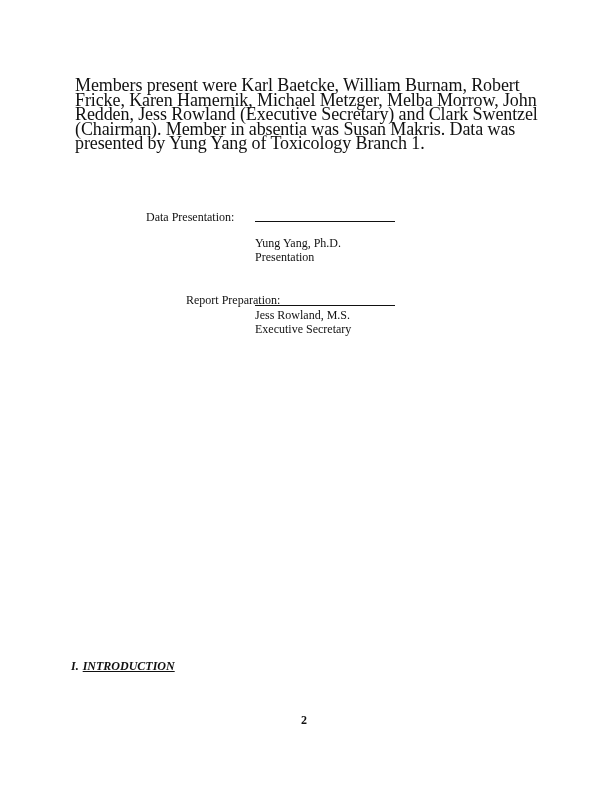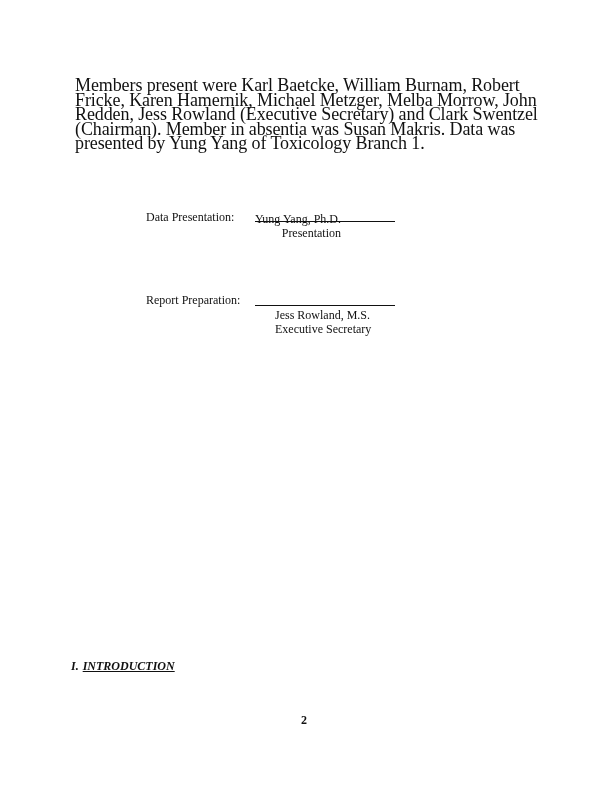--- a/index.html
+++ b/index.html
@@ -64,30 +64,30 @@
     }
   </style>
 </head>
 <body>
 
 <p class="para" style="margin:0;">Members present were Karl Baetcke, William Burnam, Robert Fricke, Karen Hamernik, Michael Metzger, Melba Morrow, John Redden, Jess Rowland (Executive Secretary) and Clark Swentzel (Chairman).  Member in absentia was Susan Makris.  Data was presented by Yung Yang of Toxicology Branch 1.</p>
 
 <div>
   <div class="sig-label" style="top:210px;">Data Presentation:</div>
   <div class="sig-line" style="top:221px;"></div>
-  <div class="sig-block" style="top:212px;text-align:right;">
+  <div class="sig-block" style="top:236px;">
     <div>Yung Yang, Ph.D.</div>
     <div>Presentation</div>
   </div>
 </div>
 
 <div>
-  <div class="sig-label" style="top:293px;">Report Preparation:</div>
+  <div class="sig-label" style="top:293px;margin-left:40px;">Report Preparation:</div>
   <div class="sig-line" style="top:305px;"></div>
-  <div class="sig-block" style="top:308px;margin-left:20px;">
+  <div class="sig-block" style="top:308px;">
     <div>Jess Rowland, M.S.</div>
     <div>Executive Secretary</div>
   </div>
 </div>
 
 <div class="section">
   <span>I.</span><span class="title">INTRODUCTION</span>
 </div>
 
 <div class="page-num">2</div>

